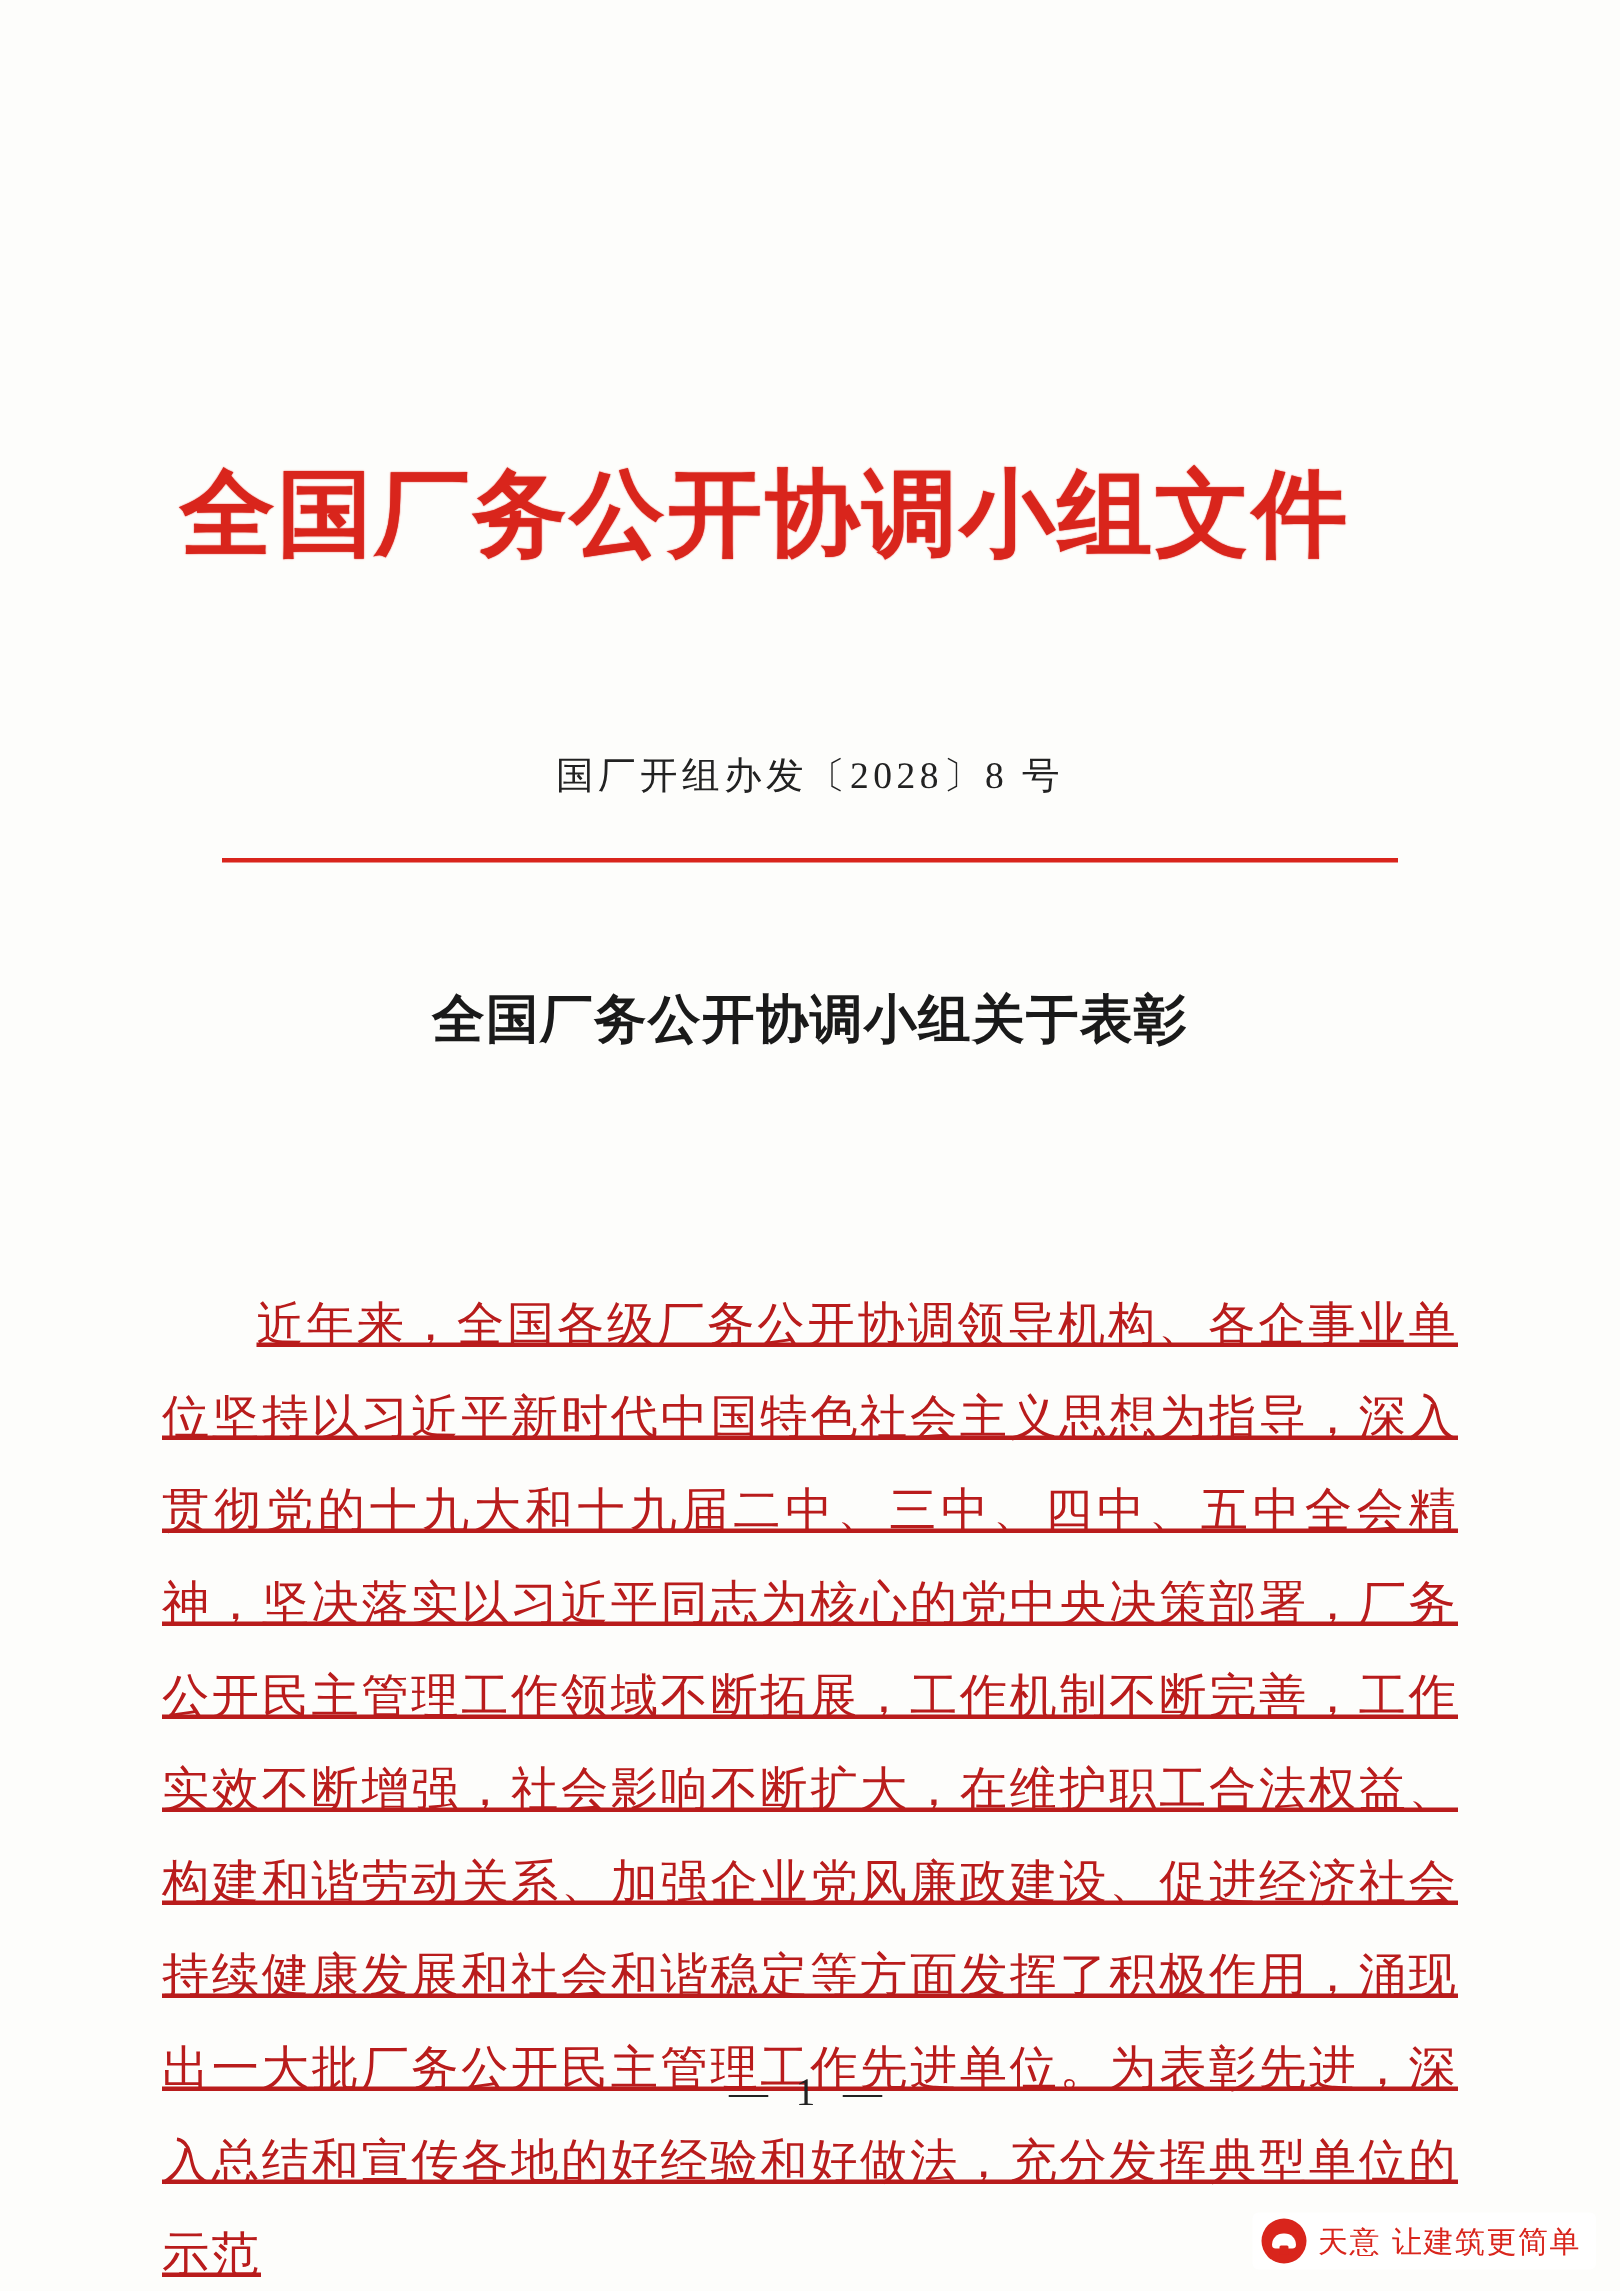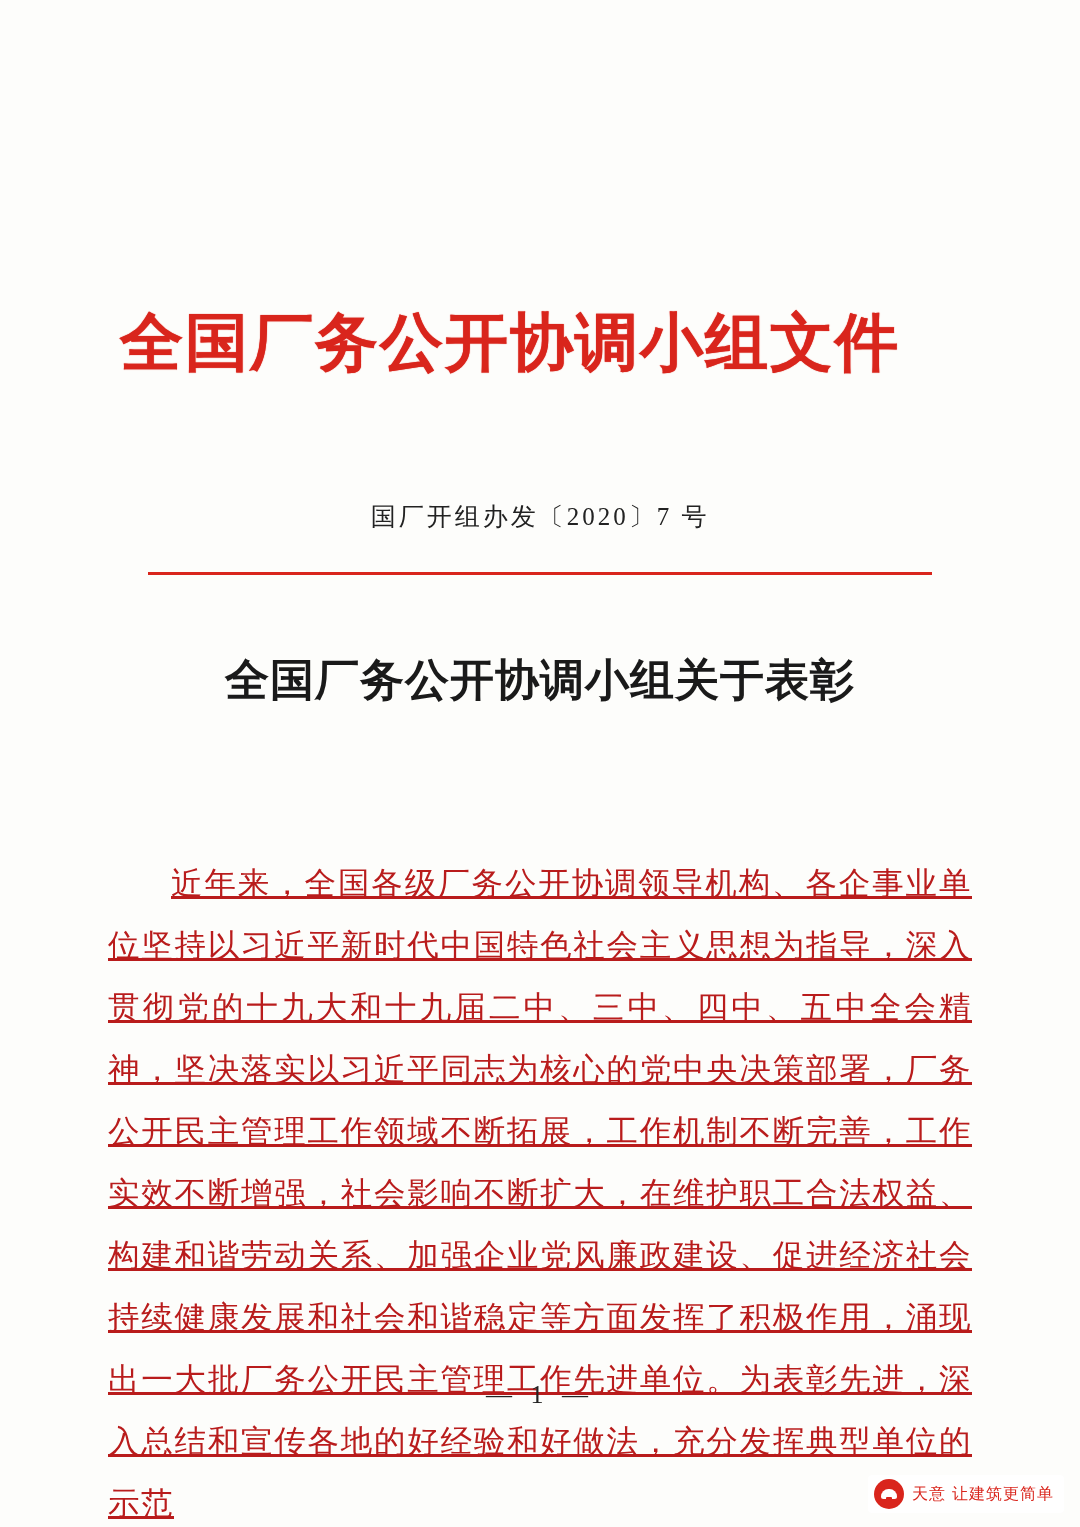--- a/index.html
+++ b/index.html
@@ -62,21 +62,21 @@
 
   
   .doc-title {
     position: absolute;
     top: 650px;
     left: 0;
     width: 1080px;
     text-align: center;
     font-family: "DejaVu Serif", "Liberation Serif", serif;
     font-weight: bold;
-    font-size: 44px;
+    font-size: 35px;
     line-height: 60px;
     color: #1a1a1a;
     letter-spacing: 1px;
   }
   .doc-title .line {
     display: block;
     white-space: nowrap;
   }
 
   
@@ -147,34 +147,34 @@
     position: absolute;
     left: 12px;
     top: 18px;
     width: 6px;
     height: 6px;
     background: #d9251c;
     border-radius: 1px;
   }
   .wm-text {
     font-family: "DejaVu Sans", "Liberation Sans", sans-serif;
-    font-size: 16px;
+    font-size: 20px;
     color: #d9251c;
     white-space: nowrap;
     letter-spacing: 1px;
   }
 </style>
 </head>
 <body>
 
 <div class="page">
 
   <div class="masthead">全国厂务公开协调小组文件</div>
 
-  <div class="doc-number">国厂开组办发〔2020〕7 号</div>
+  <div class="doc-number">国厂开组办发〔2028〕8 号</div>
 
   <div class="red-rule"></div>
 
   <div class="doc-title">
     <span class="line">全国厂务公开协调小组关于表彰</span>
   </div>
 
   <div class="body-text">
     <p>近年来，全国各级厂务公开协调领导机构、各企事业单位坚持以习近平新时代中国特色社会主义思想为指导，深入贯彻党的十九大和十九届二中、三中、四中、五中全会精神，坚决落实以习近平同志为核心的党中央决策部署，厂务公开民主管理工作领域不断拓展，工作机制不断完善，工作实效不断增强，社会影响不断扩大，在维护职工合法权益、构建和谐劳动关系、加强企业党风廉政建设、促进经济社会持续健康发展和社会和谐稳定等方面发挥了积极作用，涌现出一大批厂务公开民主管理工作先进单位。为表彰先进，深入总结和宣传各地的好经验和好做法，充分发挥典型单位的示范</p>
   </div>

